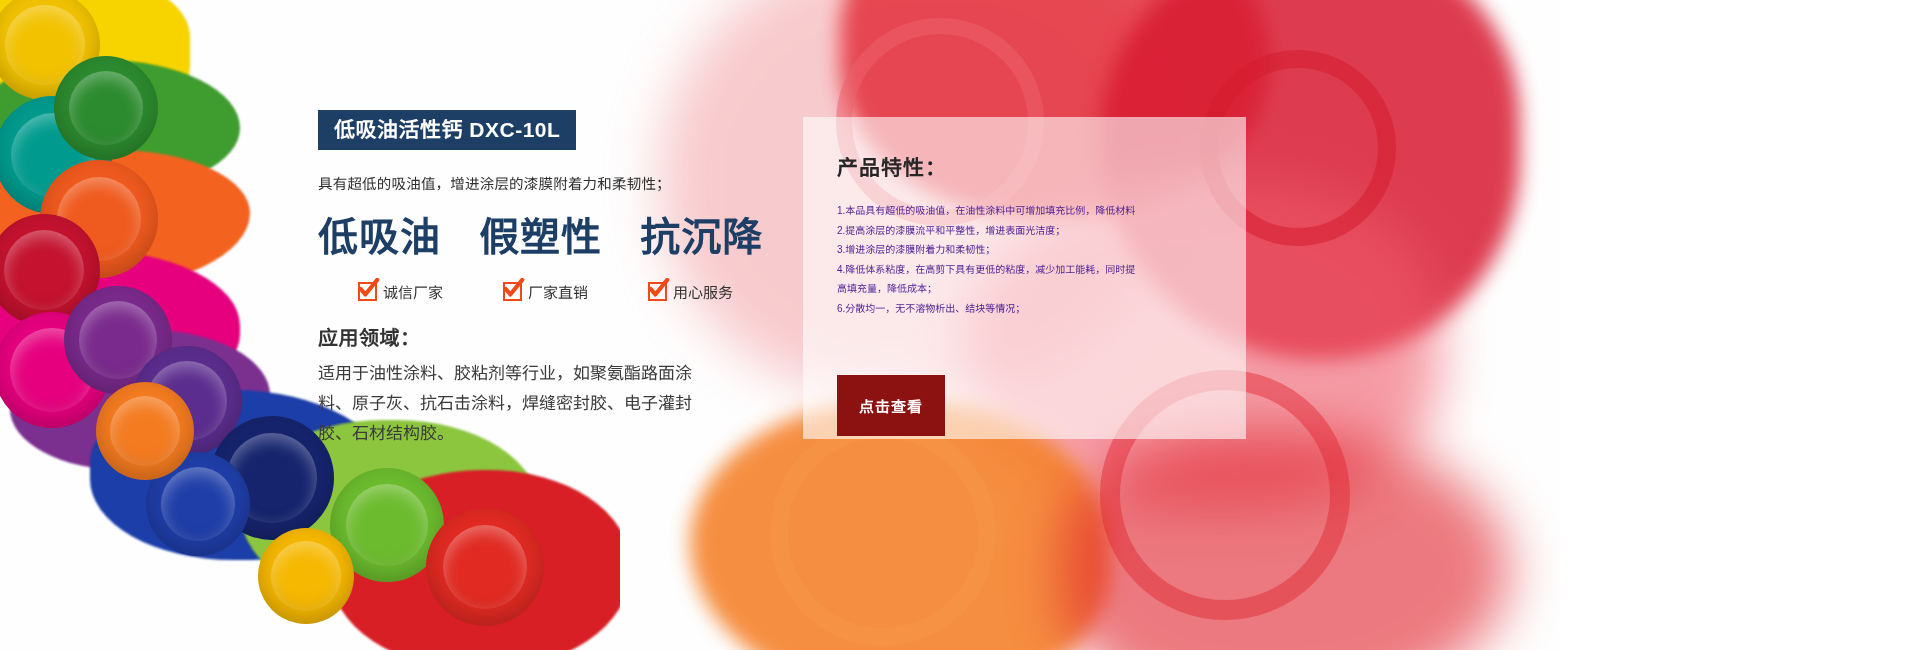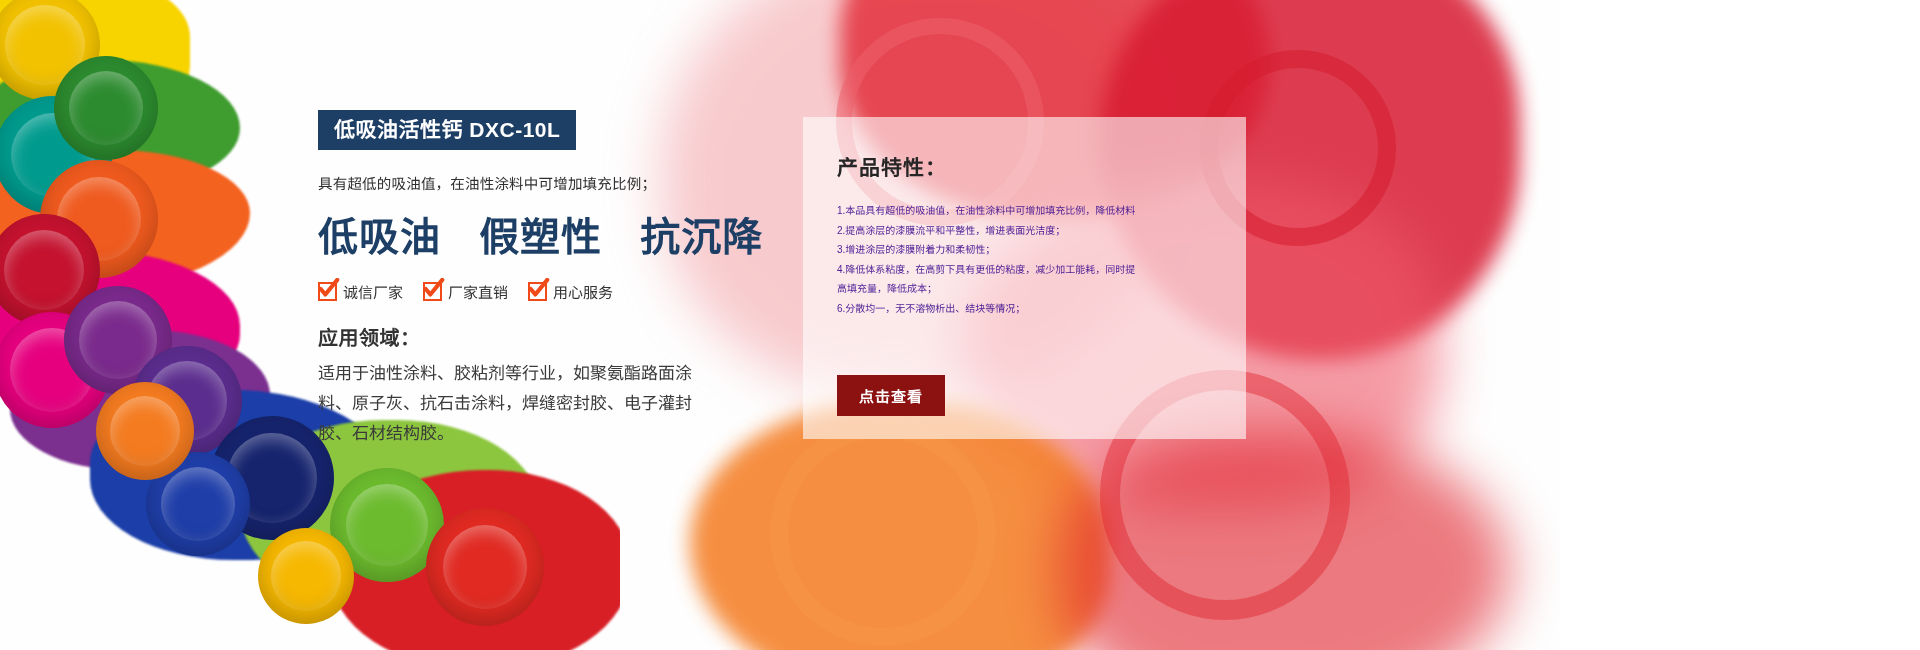--- a/index.html
+++ b/index.html
@@ -45,21 +45,21 @@
     margin-top:22px;font-size:14.5px;color:#2f2f2f;letter-spacing:.2px;
   }
   .headline{
     margin-top:12px;font-size:40px;font-weight:bold;color:#1d3f66;
     letter-spacing:1px;white-space:nowrap;
   }
   .headline span{margin-right:26px;}
   .headline span:last-child{margin-right:0;margin-top:34px;}
 
   .tags{margin-top:18px;display:flex;align-items:center;gap:20px;}
-  .tag{display:flex;align-items:center;gap:6px;font-size:15px;color:#333;}
+  .tag{display:flex;align-items:center;gap:6px;font-size:15px;color:#333;margin-left:40px;}
   .cbox{
     position:relative;width:15px;height:15px;border:2px solid #ef4a17;
     display:inline-block;flex:0 0 auto;
   }
   .cbox svg{position:absolute;left:-2px;top:-6px;width:22px;height:22px;}
 
   .apply-title{
     margin-top:20px;font-size:20px;font-weight:bold;color:#333;letter-spacing:.5px;
   }
   .apply-body{
@@ -77,21 +77,21 @@
     font-size:21px;font-weight:bold;color:#262626;letter-spacing:1px;
   }
   .panel-list{
     margin-top:20px;font-size:10px;color:#4c1d95;line-height:1.95;
   }
   .panel-list div{margin:0;}
   .cta{
     position:absolute;left:34px;top:258px;
     display:inline-block;background:#8c1111;color:#fff;
     font-size:15px;font-weight:bold;letter-spacing:1px;
-    padding:10px 22px;border:none;cursor:pointer;
+    padding:20px 22px;border:none;cursor:pointer;
   }
 </style>
 </head>
 <body>
 
 <div class="banner">
 
   <div class="art art-left">
 
     <div class="smear" style="left:-40px;top:-20px;width:230px;height:150px;background:#f7d400;border-radius:50% 40% 45% 55%;"></div>
@@ -130,21 +130,21 @@
     <div class="ring" style="left:296px;top:18px;width:176px;height:176px;border:16px solid rgba(236,96,108,.55);"></div>
     <div class="ring" style="left:660px;top:50px;width:160px;height:160px;border:18px solid rgba(214,28,45,.55);"></div>
     <div class="ring" style="left:560px;top:370px;width:210px;height:210px;border:20px solid rgba(224,36,46,.45);"></div>
     <div class="ring" style="left:230px;top:420px;width:190px;height:190px;border:18px solid rgba(246,150,70,.45);"></div>
   </div>
 
   <div class="left-col">
 
     <div class="title-badge">低吸油活性钙 DXC-10L</div>
 
-    <div class="subtitle">具有超低的吸油值，在油性涂料中可增加填充比例；</div>
+    <div class="subtitle">具有超低的吸油值，增进涂层的漆膜附着力和柔韧性；</div>
 
     <div class="headline">
       <span>低吸油</span>
       <span>假塑性</span>
       <span>抗沉降</span>
     </div>
 
     <div class="tags">
       <div class="tag">
         <span class="cbox">

